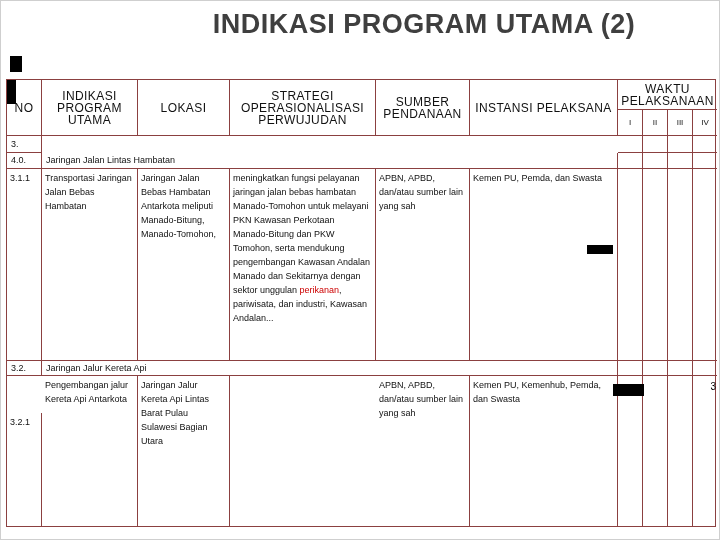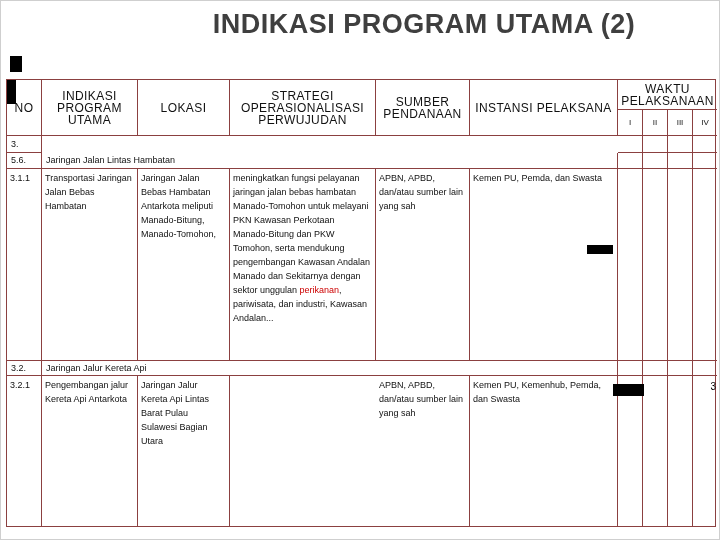--- a/index.html
+++ b/index.html
@@ -80,21 +80,21 @@
     <div class="cell sub" style="grid-row:2;grid-column:8;">II</div>
     <div class="cell sub" style="grid-row:2;grid-column:9;">III</div>
     <div class="cell sub last-col" style="grid-row:2;grid-column:10;">IV</div>
 
     <div class="cell sec-no" style="grid-row:3;grid-column:1;">3.</div>
     <div class="cell" style="grid-row:3;grid-column:7;"></div>
     <div class="cell" style="grid-row:3;grid-column:8;"></div>
     <div class="cell" style="grid-row:3;grid-column:9;"></div>
     <div class="cell last-col" style="grid-row:3;grid-column:10;"></div>
 
-    <div class="cell sec-no" style="grid-row:4;grid-column:1;">5.6.</div>
+    <div class="cell sec-no" style="grid-row:4;grid-column:1;">4.0.</div>
     <div class="cell sec-label" style="grid-row:4;">Jaringan Jalan Lintas Hambatan</div>
     <div class="cell" style="grid-row:4;grid-column:7;"></div>
     <div class="cell" style="grid-row:4;grid-column:8;"></div>
     <div class="cell" style="grid-row:4;grid-column:9;"></div>
     <div class="cell last-col" style="grid-row:4;grid-column:10;"></div>
 
     <div class="cell body-cell" style="grid-row:5;grid-column:1;">3.1.1</div>
     <div class="cell body-cell" style="grid-row:5;grid-column:2;">Transportasi Jaringan Jalan Bebas Hambatan</div>
     <div class="cell body-cell" style="grid-row:5;grid-column:3;">Jaringan Jalan Bebas Hambatan Antarkota meliputi Manado-Bitung, Manado-Tomohon,</div>
     <div class="cell body-cell" style="grid-row:5;grid-column:4;"><span>meningkatkan fungsi pelayanan jaringan jalan bebas hambatan Manado-Tomohon untuk melayani PKN Kawasan Perkotaan Manado-Bitung dan PKW Tomohon, serta mendukung pengembangan Kawasan Andalan Manado dan Sekitarnya dengan sektor unggulan </span><span class="red">perikanan</span><span>, pariwisata, dan industri, Kawasan Andalan...</span></div>
@@ -105,21 +105,21 @@
     <div class="cell" style="grid-row:5;grid-column:9;"></div>
     <div class="cell last-col" style="grid-row:5;grid-column:10;"></div>
 
     <div class="cell sec-no" style="grid-row:6;grid-column:1;">3.2.</div>
     <div class="cell sec-label" style="grid-row:6;">Jaringan  Jalur Kereta Api</div>
     <div class="cell" style="grid-row:6;grid-column:7;"></div>
     <div class="cell" style="grid-row:6;grid-column:8;"></div>
     <div class="cell" style="grid-row:6;grid-column:9;"></div>
     <div class="cell last-col" style="grid-row:6;grid-column:10;"></div>
 
-    <div class="cell body-cell" style="grid-row:7;grid-column:1;border-bottom:none;">3.2.1</div>
+    <div class="cell body-cell" style="grid-row:7;grid-column:1;border-bottom:none;margin-top:37px;">3.2.1</div>
     <div class="cell body-cell" style="grid-row:7;grid-column:2;border-bottom:none;">Pengembangan jalur Kereta Api Antarkota</div>
     <div class="cell body-cell" style="grid-row:7;grid-column:3;border-bottom:none;">Jaringan Jalur Kereta Api Lintas Barat Pulau Sulawesi Bagian Utara</div>
     <div class="cell body-cell" style="grid-row:7;grid-column:5;border-bottom:none;">APBN, APBD, dan/atau sumber lain yang sah</div>
     <div class="cell body-cell" style="grid-row:7;grid-column:6;border-bottom:none;">Kemen PU, Kemenhub, Pemda, dan Swasta</div>
     <div class="cell" style="grid-row:7;grid-column:7;border-bottom:none;"></div>
     <div class="cell" style="grid-row:7;grid-column:8;border-bottom:none;"></div>
     <div class="cell" style="grid-row:7;grid-column:9;border-bottom:none;"></div>
     <div class="cell last-col" style="grid-row:7;grid-column:10;border-bottom:none;"></div>
 
   </div>

